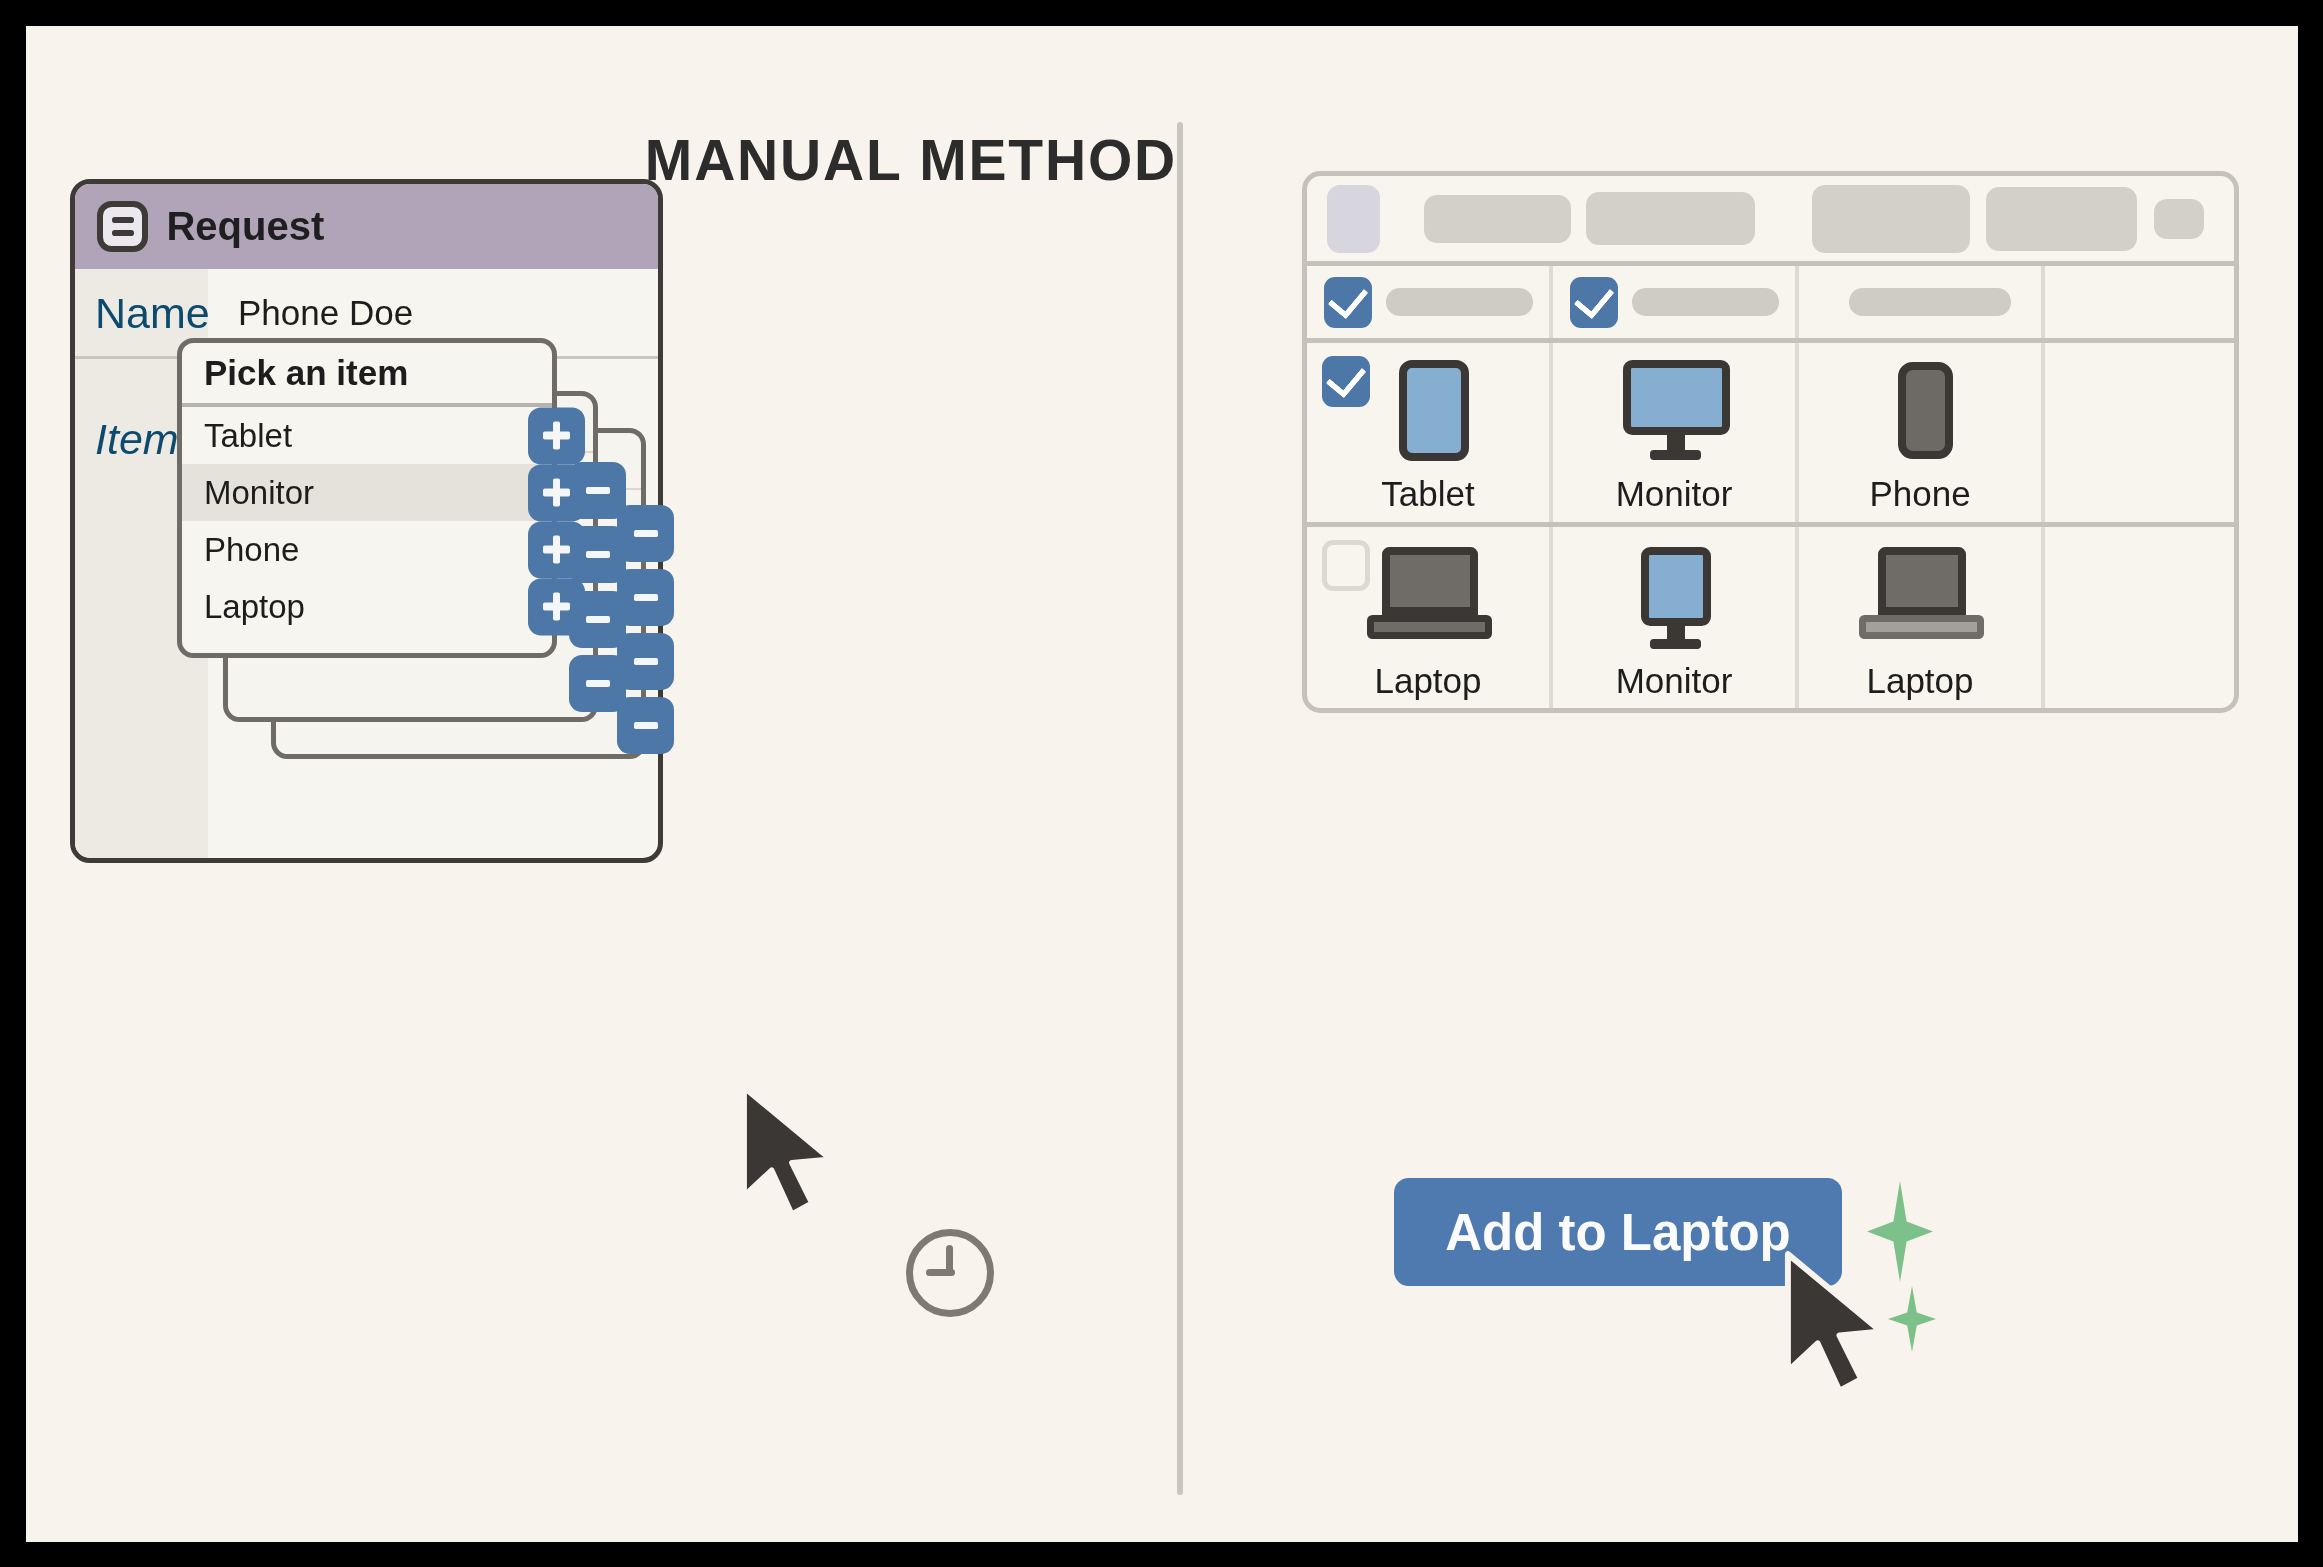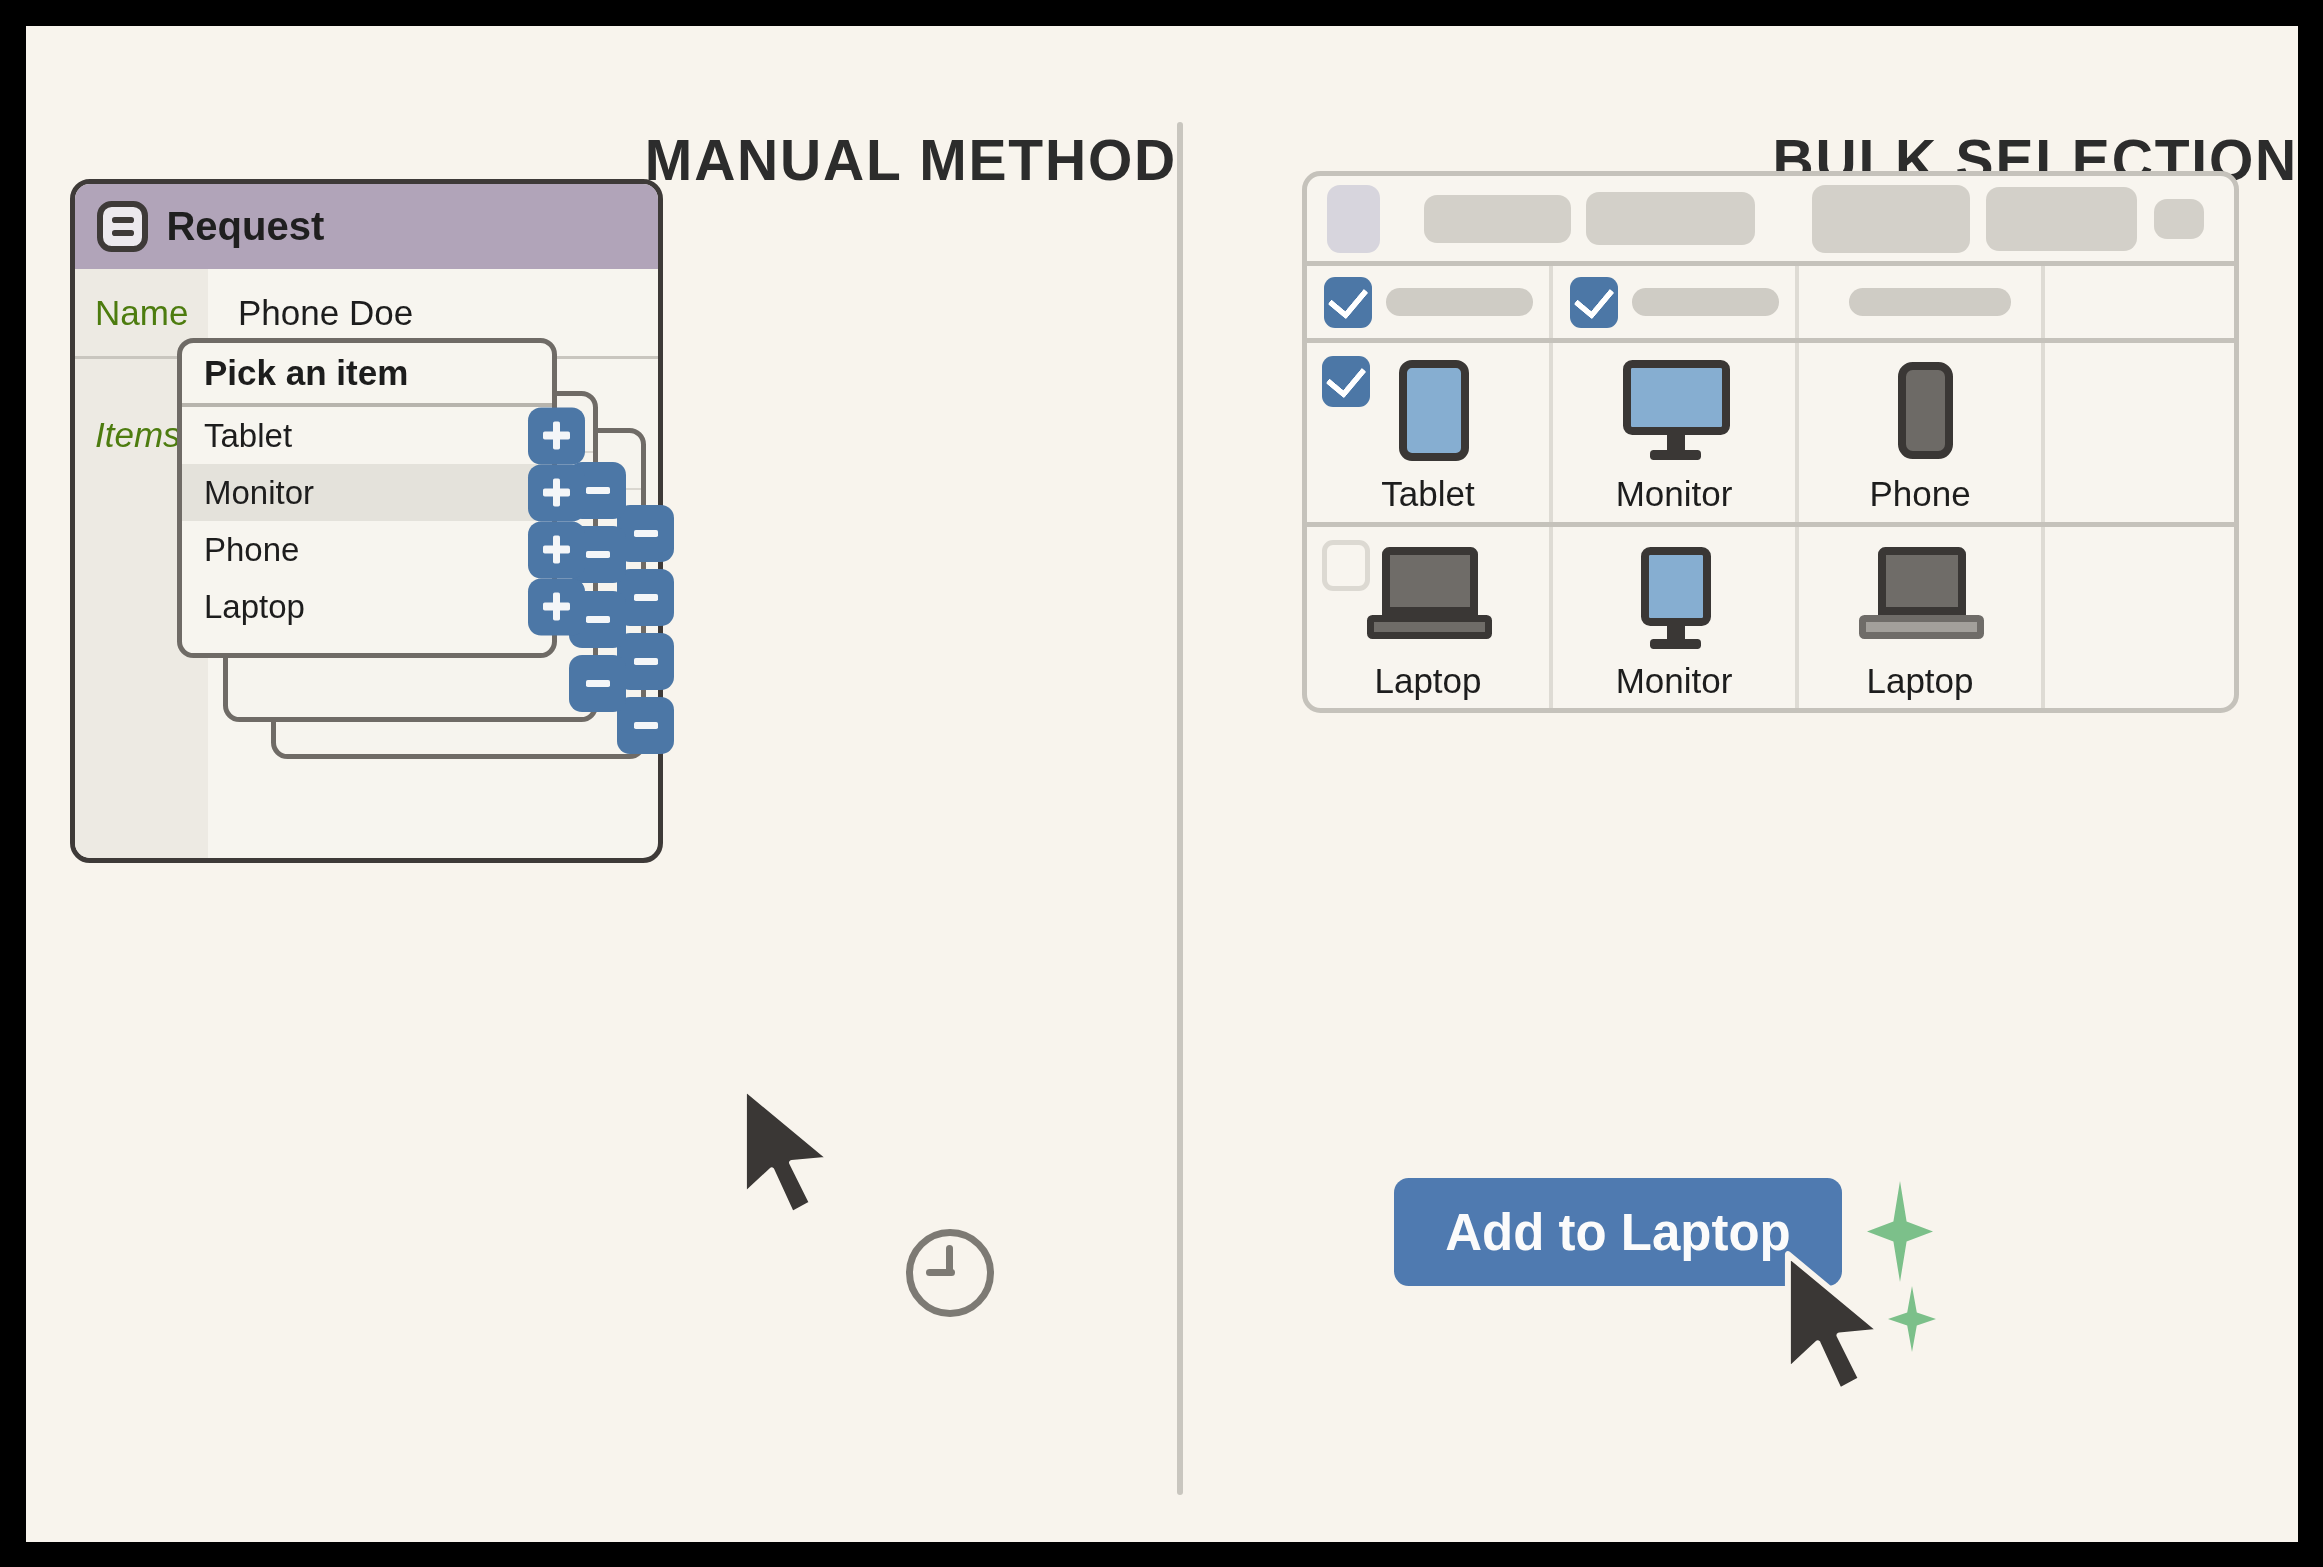--- a/index.html
+++ b/index.html
@@ -104,22 +104,22 @@
     left: 0; right: 0;
     border-bottom: 3.7px solid #c9c6bf;
   }
   #row-name  { top: 0;   height: 90px; }
   #row-items { top: 90px; height: 184px; border-bottom: none; }
   .row-label {
     position: absolute;
     left: 20px;
     top: 50%;
     transform: translateY(-50%);
-    font-size: 35px;
-    color: #4d7c0f;
+    font-size: 43px;
+    color: #0c4a6e;
   }
   .row-value {
     position: absolute;
     left: 163px;
     top: 50%;
     transform: translateY(-50%);
     font-size: 35px;
     color: #1d1d1d;
   }
 
@@ -375,21 +375,20 @@
   #sparkle-small { left: 1862px; top: 1260px; width: 48px;  height: 66px; }
 </style>
 </head>
 <body>
 
 <div id="canvas">
 
   <div class="divider"></div>
 
   <div class="panel-title" id="title-manual">MANUAL METHOD</div>
-  <div class="panel-title" id="title-bulk">BULK SELECTION</div>
 
   <div id="form-card">
     <div id="form-header">
       <div class="form-icon">
         <i></i>
           <i></i>
       </div>
       <div id="form-title">Request</div>
     </div>
     <div class="form-body">

